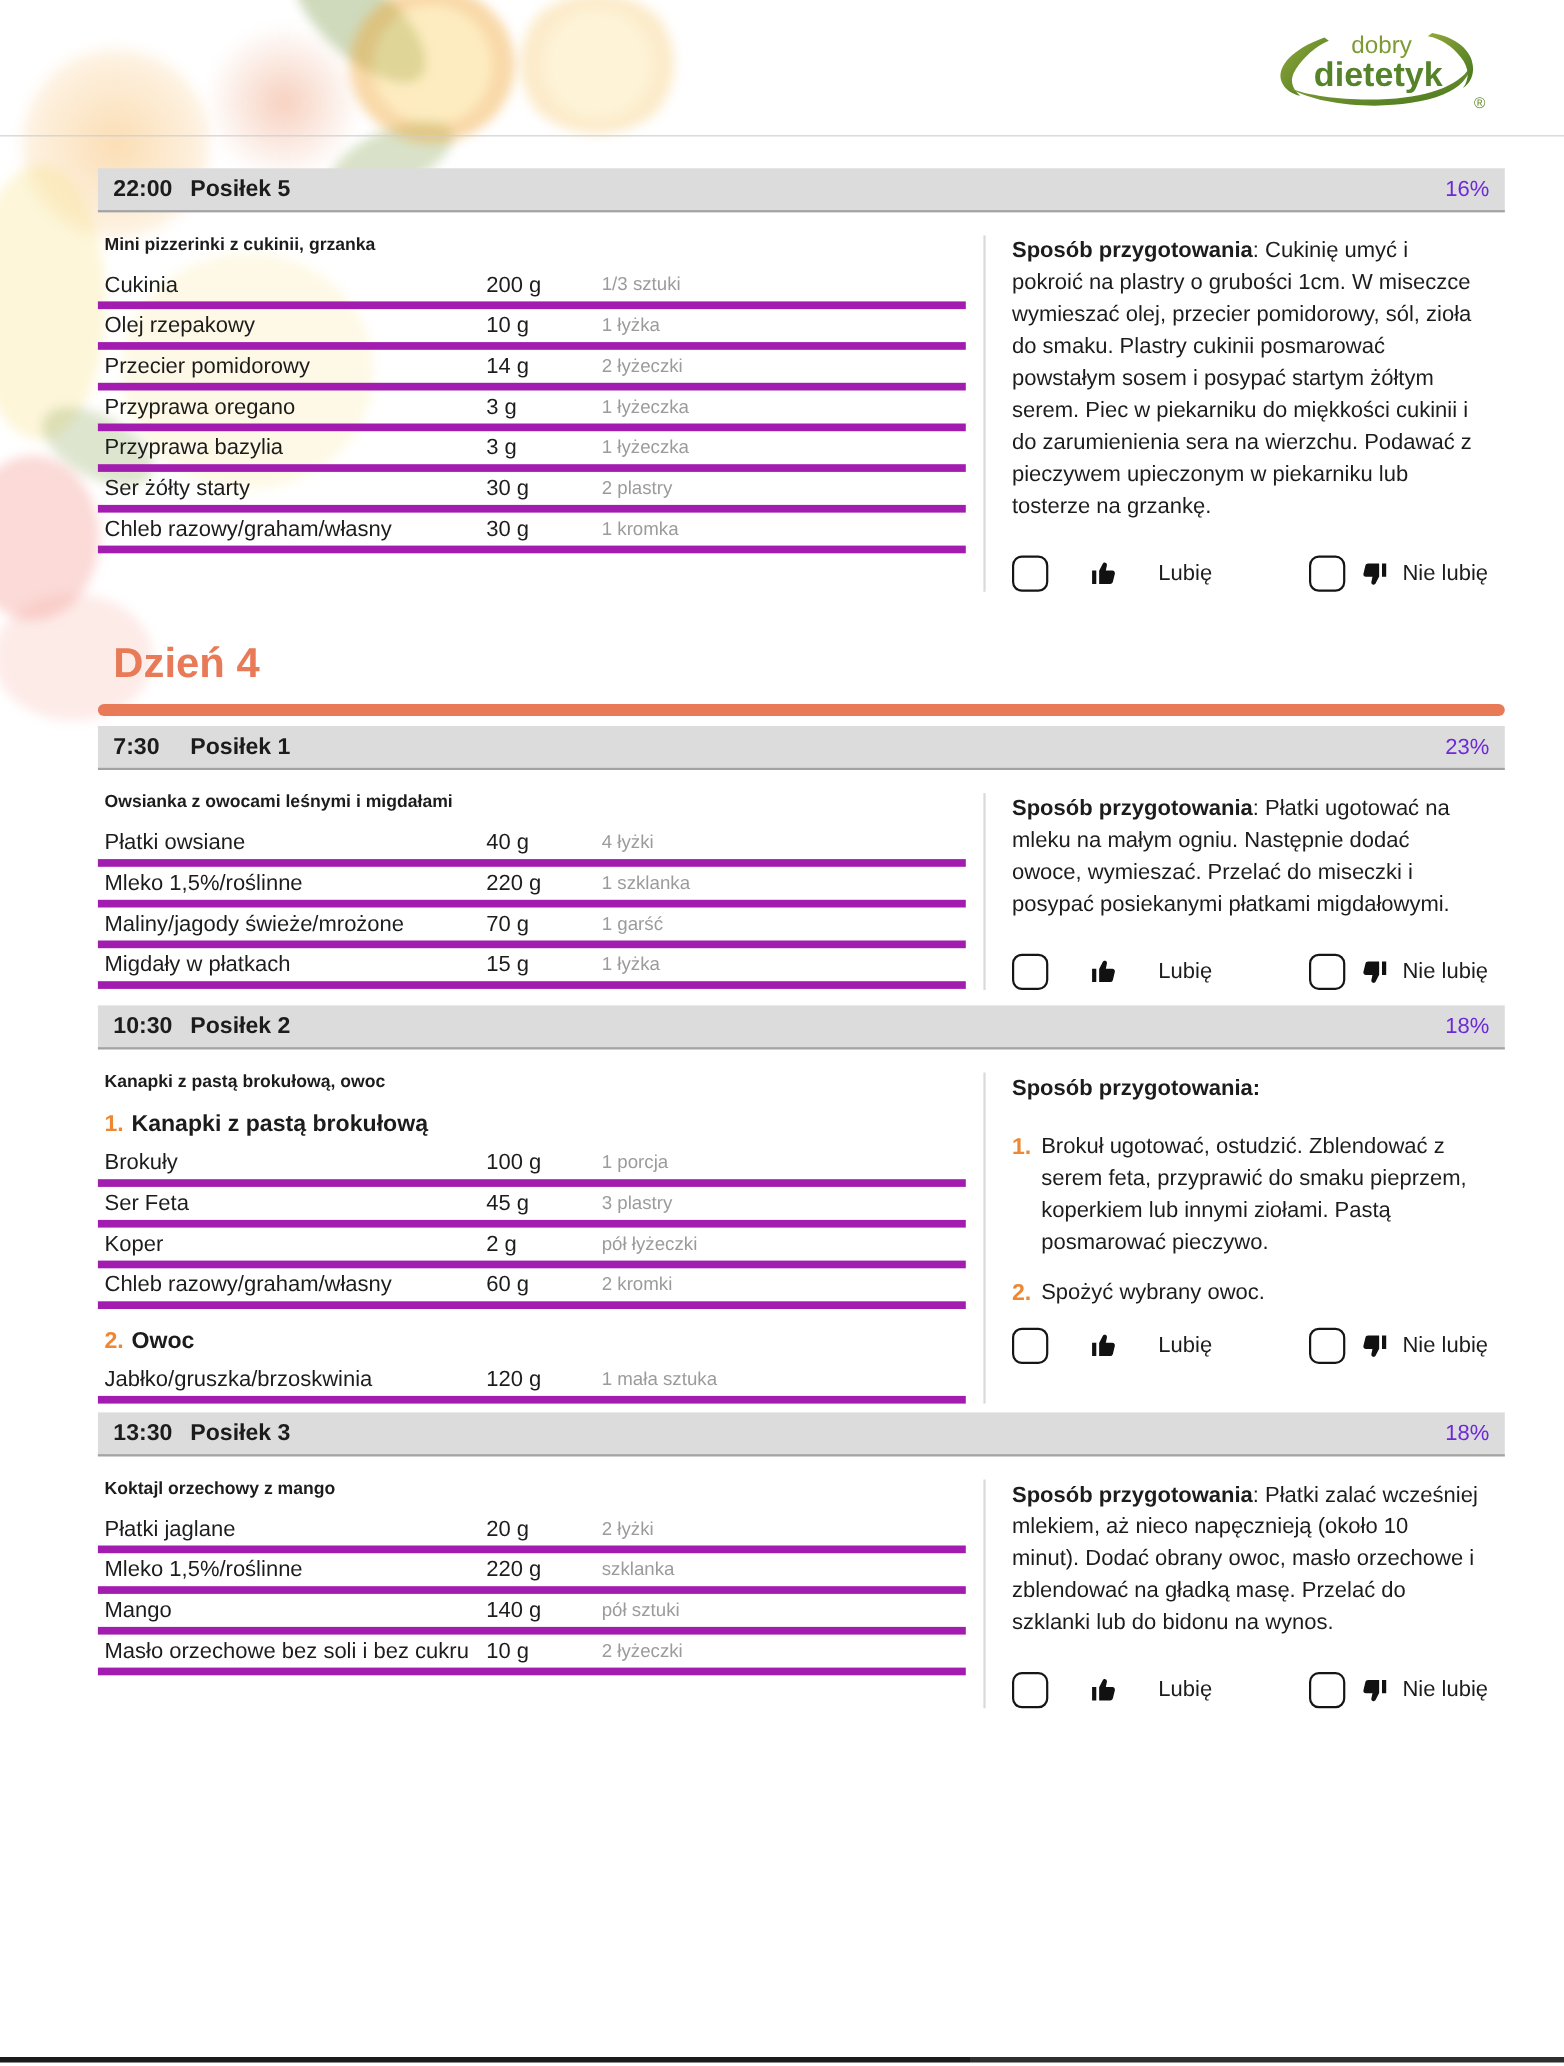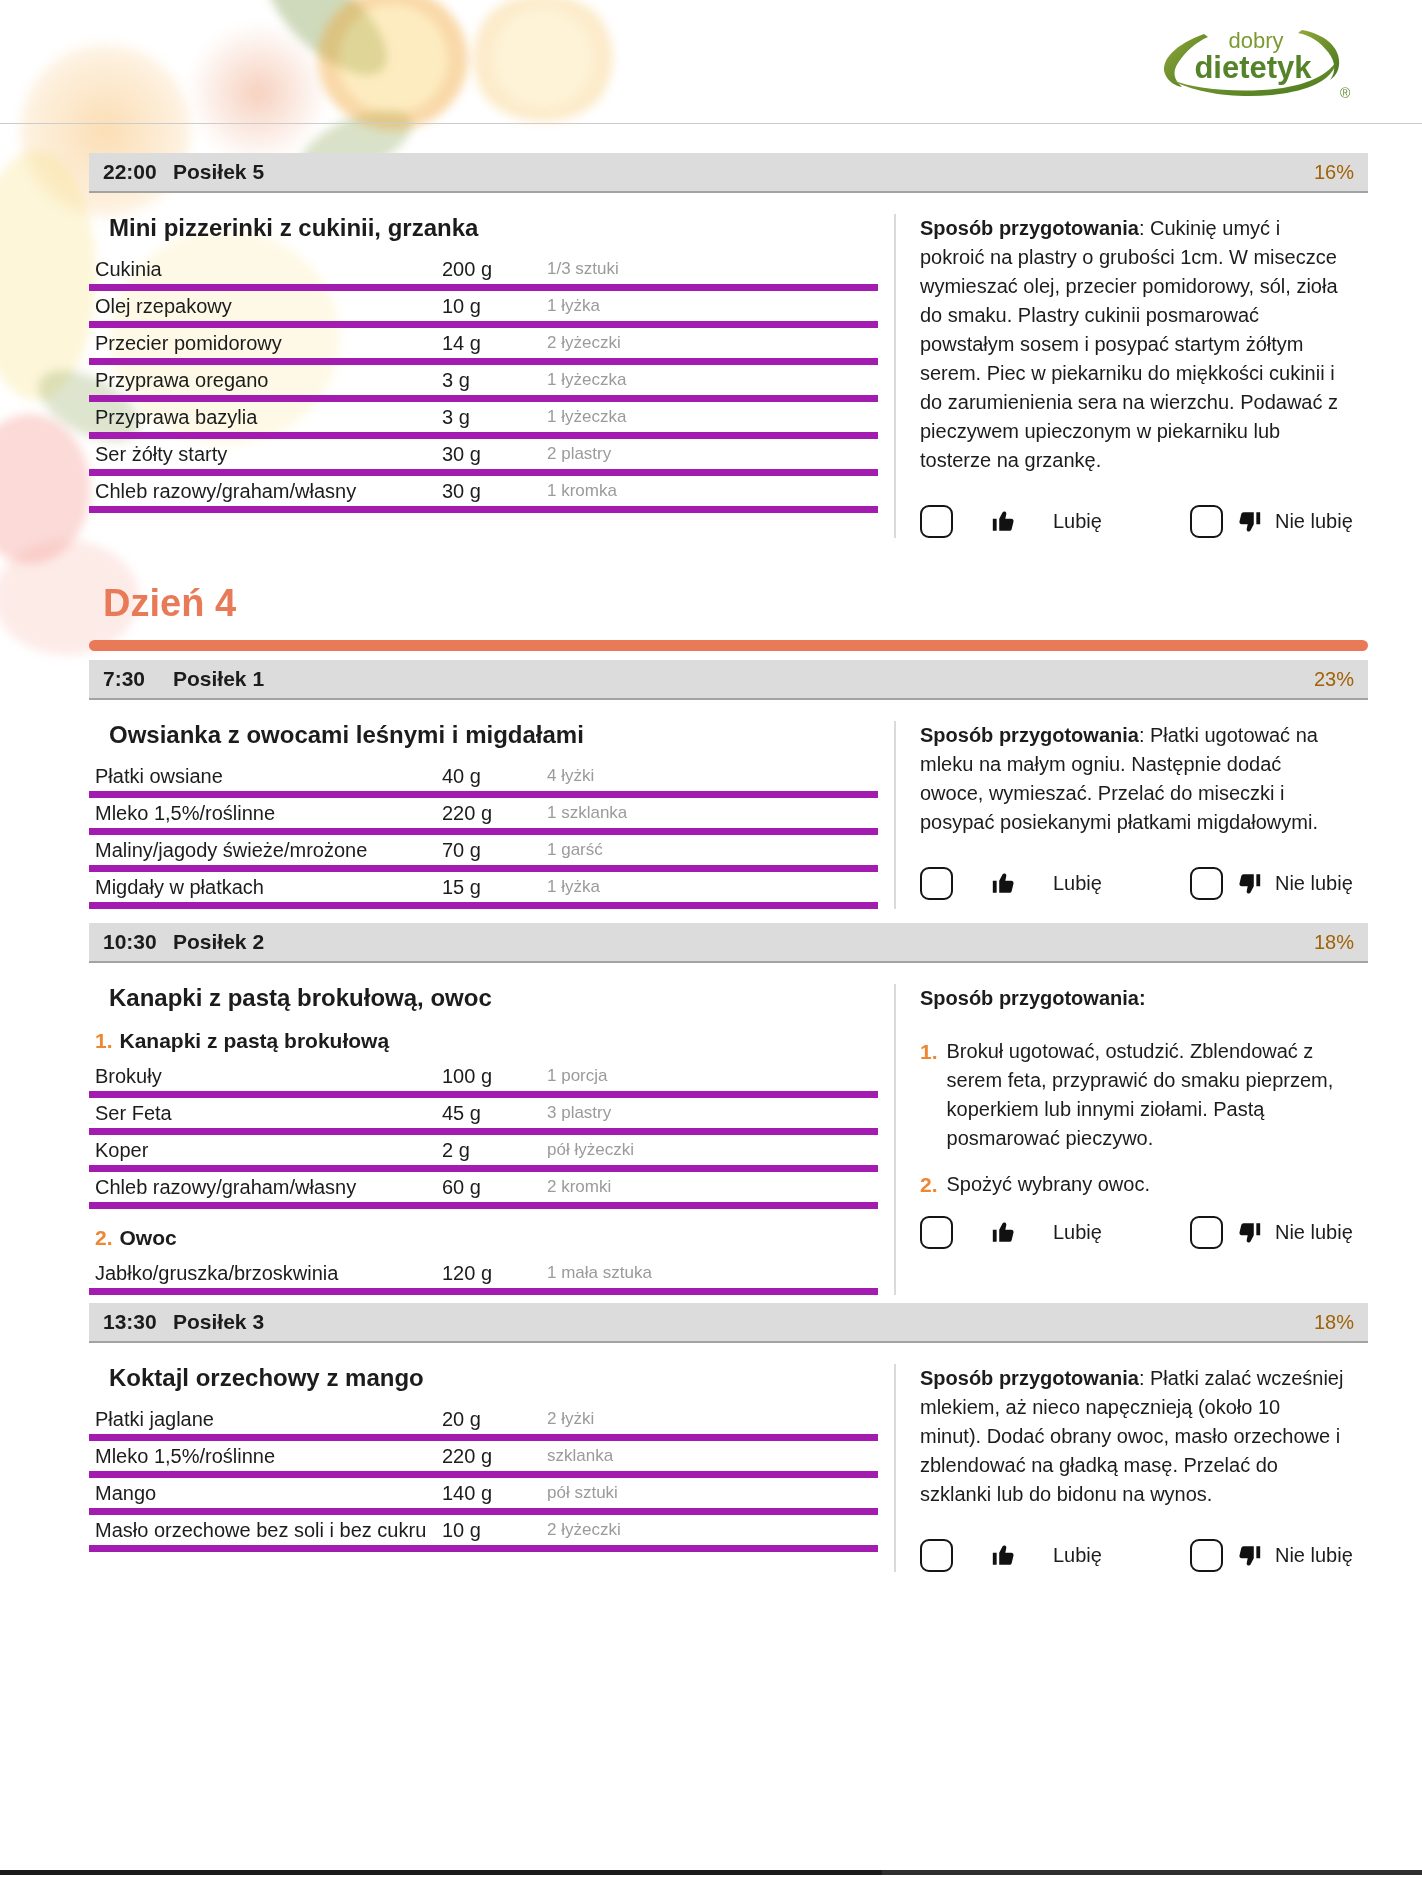--- a/index.html
+++ b/index.html
@@ -7,25 +7,25 @@
         font-family:"Liberation Sans","DejaVu Sans",sans-serif;color:#1c1c1c;}
   
   .decor{position:absolute;z-index:0;filter:blur(5px);border-radius:50%;}
   .topline{position:absolute;top:123px;left:0;width:100%;height:1px;background:#cccccc;z-index:2;}
   .logo{position:absolute;top:22px;left:1152px;z-index:2;}
   .content{position:absolute;top:153px;left:89px;width:1279px;z-index:2;}
 
   .meal-header{display:flex;align-items:center;height:40px;background:#dcdcdc;
                border-bottom:2px solid #a3a3a3;padding:0 14px;font-size:21px;font-weight:bold;box-sizing:border-box;}
   .meal-time{width:70px;flex:none;}
-  .meal-percent{margin-left:auto;font-weight:normal;color:#a16207;font-size:20px;}
+  .meal-percent{margin-left:auto;font-weight:normal;color:#6d28d9;font-size:20px;}
 
   .meal-body{display:flex;align-items:stretch;}
   .col-left{width:789px;flex:none;}
-  .meal-title{font-size:24px;font-weight:bold;margin:21px 0 12px 20px;}
+  .meal-title{font-size:16px;font-weight:bold;margin:21px 0 12px 6px;}
   .ing-row{display:flex;align-items:center;min-height:28px;border-bottom:7px solid #a21caf;
            padding:1px 0;font-size:20px;}
   .ing-name{width:353px;padding-left:6px;box-sizing:border-box;flex:none;}
   .ing-amount{width:105px;flex:none;}
   .ing-portion{color:#9b9b9b;font-size:17px;}
 
   .col-right{margin-left:16px;border-left:2px solid #dadada;padding-left:24px;width:424px;
              margin-top:21px;box-sizing:content-box;}
   .prep{font-size:20px;line-height:29px;}
   .prep b{font-weight:bold;}

